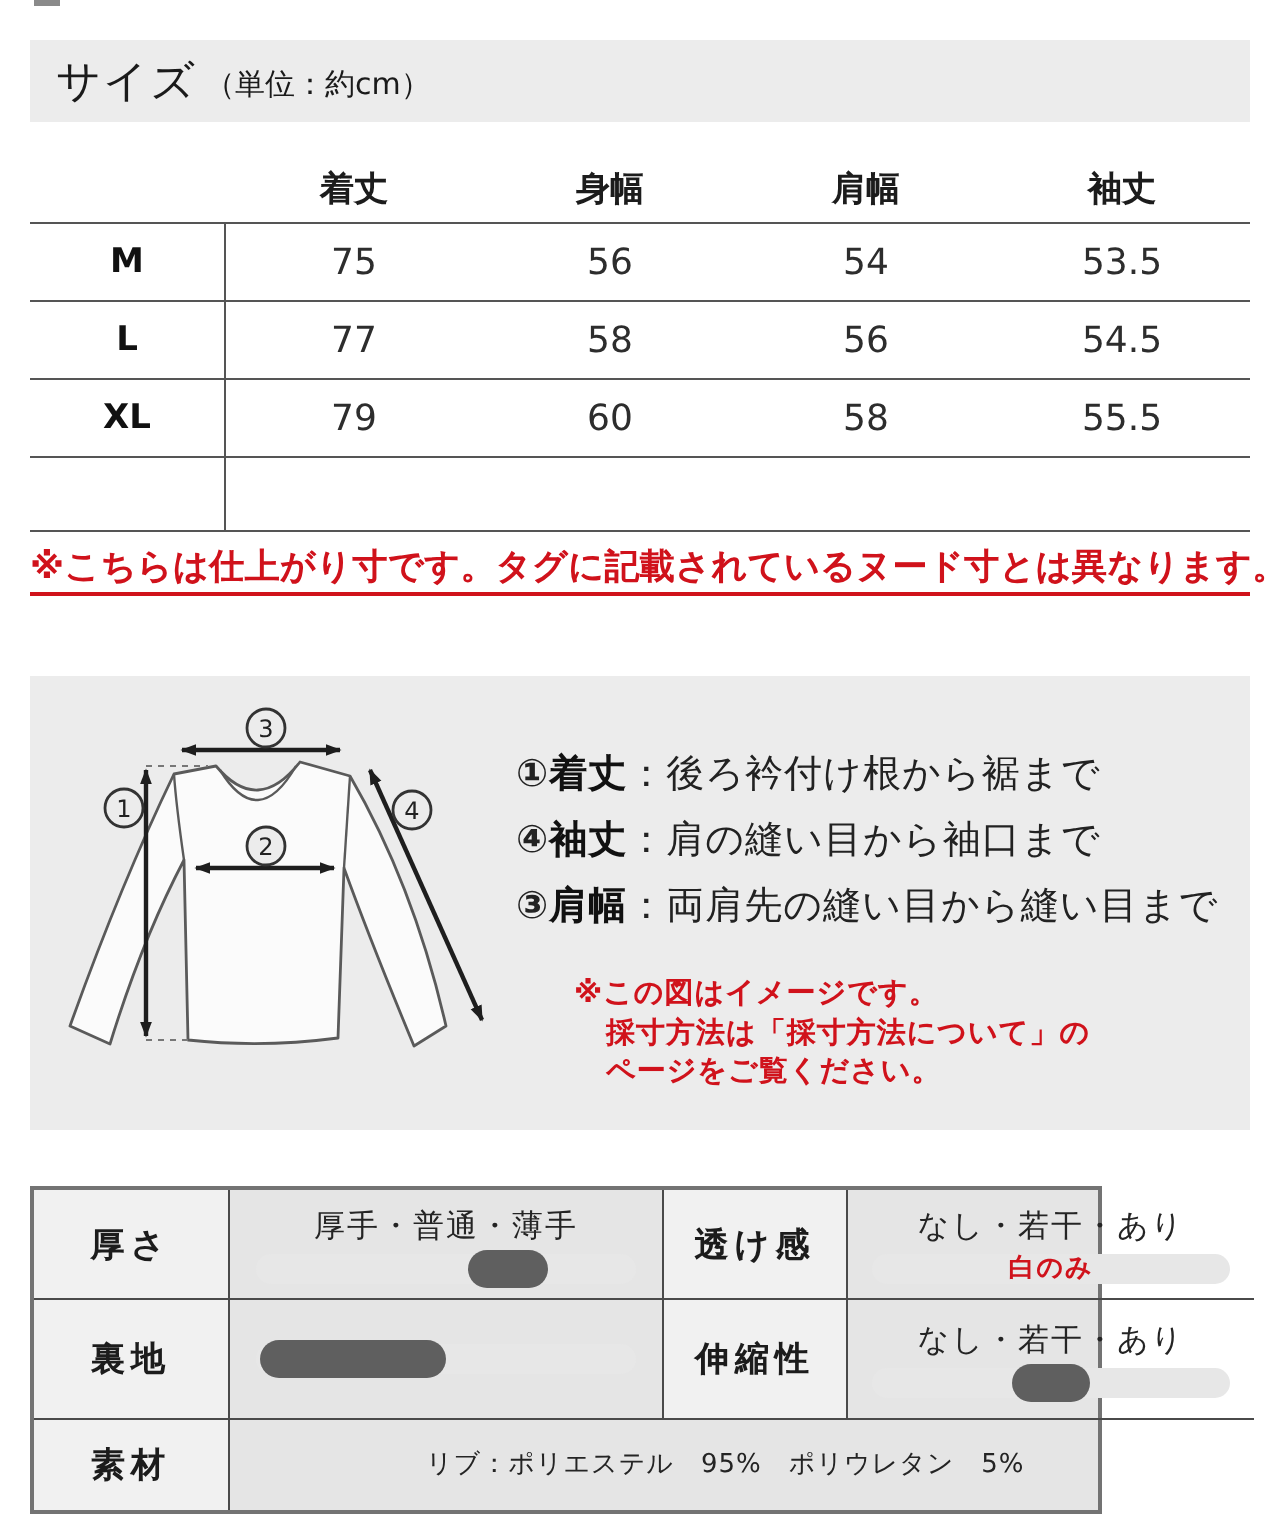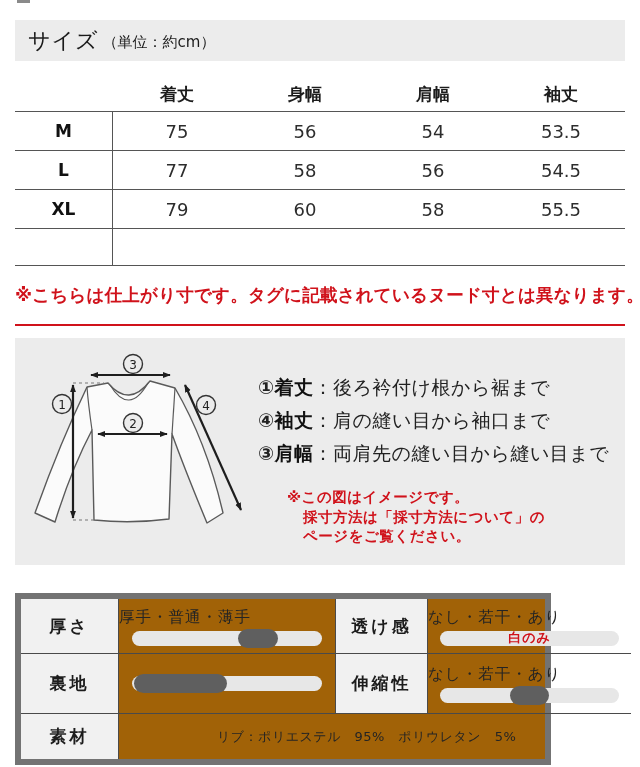--- a/index.html
+++ b/index.html
@@ -21,45 +21,45 @@
   .size-table{left:15px;top:77px;width:610px;}
   .st-grid{display:grid;grid-template-columns:98px 1fr 1fr 1fr 1fr;align-items:center;text-align:center;}
   .st-head{height:34px;border-bottom:1px solid #555;font-weight:bold;font-size:17px;color:#1c1c1c;}
   .st-row{height:38px;border-bottom:1px solid #555;font-size:18px;color:#2d2d2d;}
   .st-row .sz{font-weight:bold;color:#111;border-right:1px solid #555;height:100%;
               display:flex;align-items:center;justify-content:center;font-size:17px;}
   .st-empty{height:36px;border-bottom:1px solid #555;}
   .st-empty .sz{height:100%;border-right:1px solid #555;}
 
   
-  .warning{left:15px;top:283px;width:610px;font-size:17.5px;font-weight:bold;
-           color:#d0121b;border-bottom:2px solid #d0121b;padding-bottom:17px;letter-spacing:0.2px;white-space:nowrap;}
+  .warning{left:15px;top:271px;width:610px;font-size:17.5px;font-weight:bold;
+           color:#d0121b;border-bottom:2px solid #d0121b;padding-bottom:1px;letter-spacing:0.2px;white-space:nowrap;}
 
   
   .diagram{left:15px;top:338px;width:610px;height:227px;background:#ececec;}
   .diagram svg{position:absolute;left:0;top:0;pointer-events:none;}
   .legend{position:absolute;left:243px;top:17px;font-size:19px;color:#222;letter-spacing:0.5px;margin-top:16px;}
   .legend .row{height:33px;line-height:33px;white-space:nowrap;}
   .legend .num{font-weight:bold;}
   .legend .lab{font-weight:bold;color:#111;}
   .measure-note{position:absolute;left:272px;top:150px;font-size:14.5px;font-weight:bold;
                 color:#d0121b;line-height:19.5px;letter-spacing:0.5px;}
   .measure-note .indent{padding-left:16px;}
 
   
   .spec-table{left:15px;top:593px;width:536px;display:grid;
               grid-template-columns:98px 217px 92px 203px;grid-template-rows:55px 60px 45px;
-              border:6px solid #737373;box-sizing:border-box;background:#a16207;}
+              border:2px solid #737373;box-sizing:border-box;background:#e5e5e5;}
   .sp-lbl{background:#f1f1f1;display:flex;align-items:center;justify-content:center;
           font-weight:bold;font-size:17px;color:#1c1c1c;letter-spacing:3px;
           border-right:1px solid #4a4a4a;}
   .bb{border-bottom:1px solid #4a4a4a;}
   .br{border-right:1px solid #4a4a4a;}
   .sp-cell{display:flex;flex-direction:column;justify-content:center;gap:3px;padding:2px 0;}
-  .opts{font-size:15.5px;color:#242424;letter-spacing:1px;white-space:nowrap;}
+  .opts{font-size:15.5px;text-align:center;color:#242424;letter-spacing:1px;white-space:nowrap;}
   .track{position:relative;width:88%;height:15px;margin:0 auto;background:#e7e7e7;border-radius:8px;}
   .pill{position:absolute;top:-2px;height:19px;border-radius:10px;background:#5f5f5f;}
   .track-note{position:absolute;left:0;top:-2px;width:100%;text-align:center;
               font-size:13px;font-weight:bold;color:#d0121b;letter-spacing:1px;}
   .mat-cell{grid-column:2/5;display:flex;flex-direction:column;justify-content:center;
             padding-left:98px;font-size:13px;line-height:20px;color:#242424;letter-spacing:0.5px;}
 </style>
 </head>
 <body>
 

